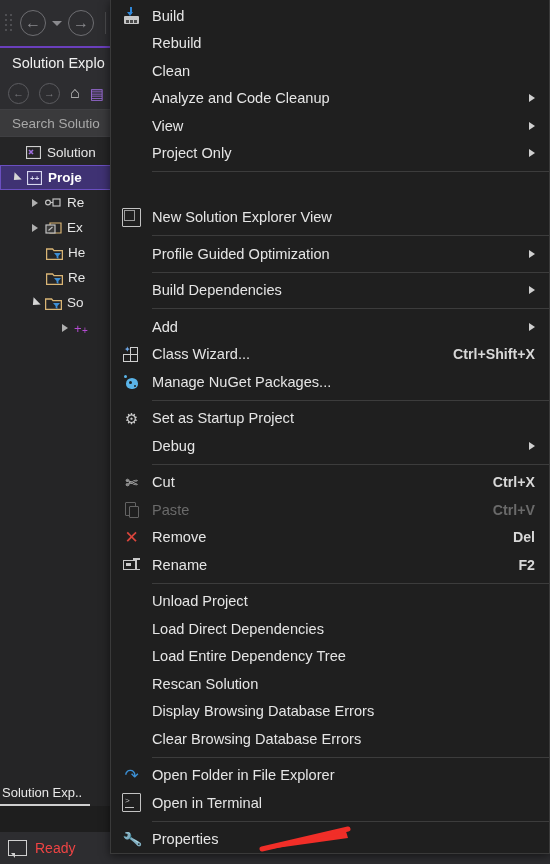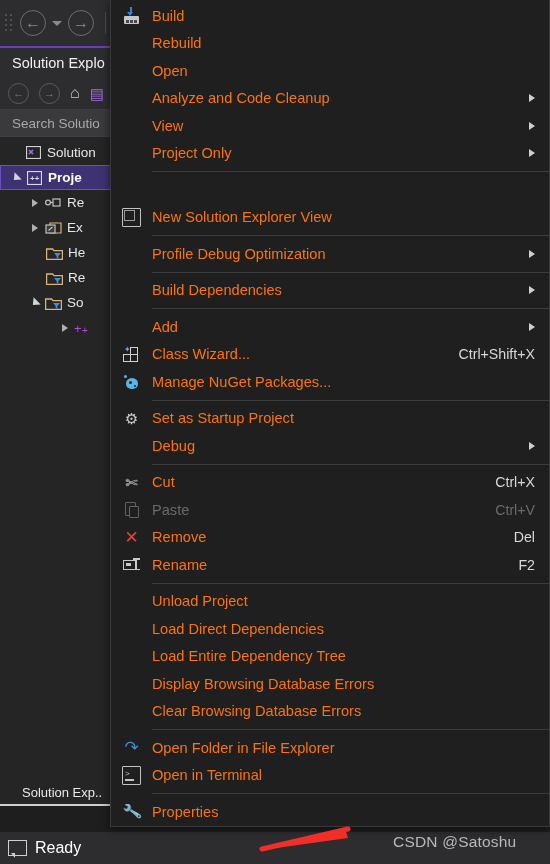--- a/index.html
+++ b/index.html
@@ -142,21 +142,21 @@
   .se-bottom-tab {
     position: absolute;
     left: 0; bottom: 0;
     width: 550px; height: 26px;
     background: #252526;
     display: flex; align-items: flex-end;
   }
   .tab-chip {
     font-size: 13px;
     color: #e8e8e8;
-    padding: 3px 8px 4px 22px;
+    padding: 3px 8px 4px 2px;
     border-bottom: 2px solid #cfcfcf;
     white-space: nowrap;
   }
   .status-bar {
     position: absolute;
     left: 0; bottom: 0;
     width: 550px; height: 32px;
     background: #2d2d30;
     display: flex; align-items: center;
     padding-left: 8px;
@@ -168,21 +168,21 @@
     position: relative;
   }
   .status-ico::after {
     content:"";
     position:absolute; left: 2px; top: 12px;
     width:0;height:0;
     border-left: 4px solid transparent;
     border-right: 0 solid transparent;
     border-top: 5px solid #d0d0d0;
   }
-  .status-text { font-size: 16px; color: #ffffff; }
+  .status-text { font-size: 14px; color: #ef4444; }
 
   
   #ctxmenu {
     position: absolute;
     left: 110px; top: 0;
     width: 440px;
     background: #1f1f1f;
     border: 1px solid #3a3a3a;
     border-top: none;
     box-shadow: 0 2px 9px rgba(0,0,0,.55);
@@ -198,31 +198,32 @@
     padding-left: 0;
     cursor: default;
   }
   .mi-gutter {
     width: 41px; flex: 0 0 41px;
     display: flex; align-items: center; justify-content: center;
     height: 100%;
   }
   .mi-label {
     font-size: 14.6px;
-    color: #f97316;
+    color: #e5e5e5;
     white-space: nowrap;
     flex: 1 1 auto;
   }
   .mi.disabled .mi-label,
   .mi.disabled .mi-shortcut { color: #6a6a6a; }
   .mi-shortcut {
     font-size: 14.2px;
     color: #d8d8d8;
     margin-right: 14px;
     white-space: nowrap;
+    font-weight: bold;
   }
   .mi-sub {
     width: 0; height: 0;
     border-top: 4.5px solid transparent;
     border-bottom: 4.5px solid transparent;
     border-left: 6px solid #cfcfcf;
     margin-right: 14px;
   }
   .mi-sep {
     height: 1px;
@@ -471,21 +472,21 @@
         </span>
       </span>
       <span class="mi-label">Build</span>
     </div>
     <div class="mi">
       <span class="mi-gutter"></span>
       <span class="mi-label">Rebuild</span>
     </div>
     <div class="mi">
       <span class="mi-gutter"></span>
-      <span class="mi-label">Open</span>
+      <span class="mi-label">Clean</span>
     </div>
     <div class="mi">
       <span class="mi-gutter"></span>
       <span class="mi-label">Analyze and Code Cleanup</span>
       <span class="mi-sub"></span>
     </div>
     <div class="mi">
       <span class="mi-gutter"></span>
       <span class="mi-label">View</span>
       <span class="mi-sub"></span>
@@ -501,21 +502,21 @@
     </div>
     <div class="mi">
       <span class="mi-gutter">
         <span class="ic ic-window"></span>
       </span>
       <span class="mi-label">New Solution Explorer View</span>
     </div>
     <div class="mi-sep"></div>
     <div class="mi">
       <span class="mi-gutter"></span>
-      <span class="mi-label">Profile Debug Optimization</span>
+      <span class="mi-label">Profile Guided Optimization</span>
       <span class="mi-sub"></span>
     </div>
     <div class="mi-sep"></div>
     <div class="mi">
       <span class="mi-gutter"></span>
       <span class="mi-label">Build Dependencies</span>
       <span class="mi-sub"></span>
     </div>
     <div class="mi-sep"></div>
     <div class="mi">
@@ -598,20 +599,24 @@
       <span class="mi-gutter"></span>
       <span class="mi-label">Unload Project</span>
     </div>
     <div class="mi">
       <span class="mi-gutter"></span>
       <span class="mi-label">Load Direct Dependencies</span>
     </div>
     <div class="mi">
       <span class="mi-gutter"></span>
       <span class="mi-label">Load Entire Dependency Tree</span>
+    </div>
+    <div class="mi">
+      <span class="mi-gutter"></span>
+      <span class="mi-label">Rescan Solution</span>
     </div>
     <div class="mi">
       <span class="mi-gutter"></span>
       <span class="mi-label">Display Browsing Database Errors</span>
     </div>
     <div class="mi">
       <span class="mi-gutter"></span>
       <span class="mi-label">Clear Browsing Database Errors</span>
     </div>
     <div class="mi-sep"></div>

